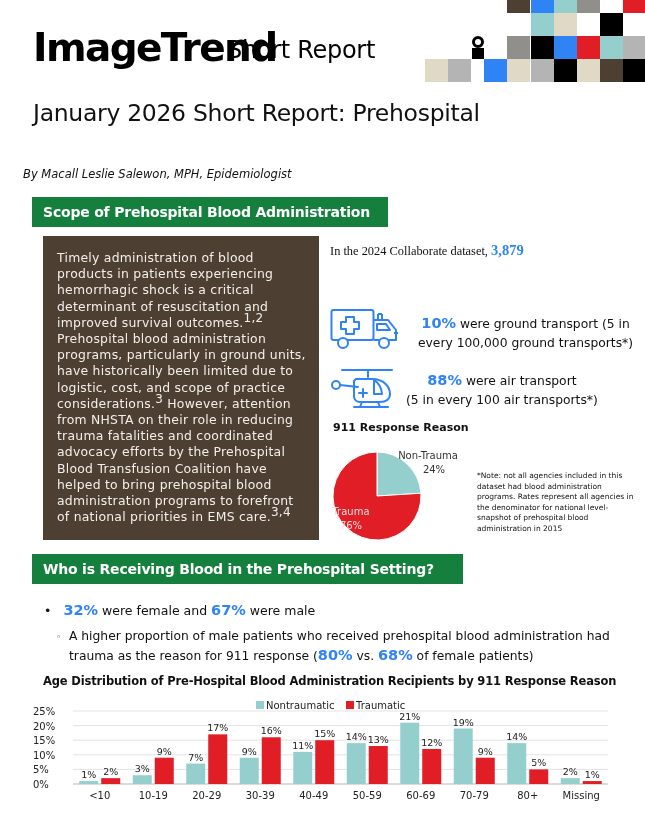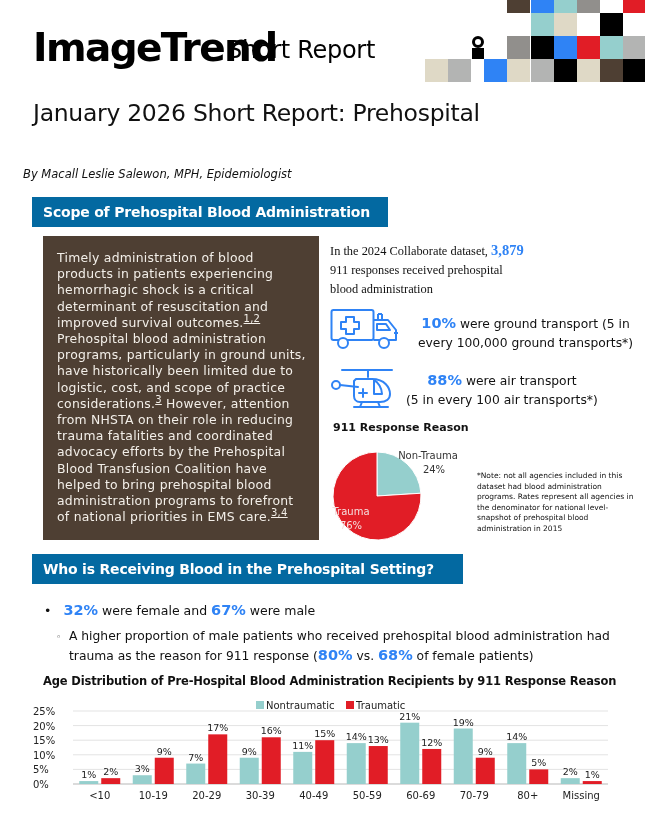--- a/index.html
+++ b/index.html
@@ -3,25 +3,25 @@
 <meta charset="utf-8">
 <style>
   html, body { margin: 0; padding: 0; background: #ffffff; }
   body { width: 645px; height: 839px; position: relative; overflow: hidden; font-family: "Liberation Sans", sans-serif; color: #111; }
   .abs { position: absolute; }
   .brand { left: 33px; top: 30px; font-family: "DejaVu Sans", sans-serif; font-weight: bold; font-size: 39px; letter-spacing: -1.6px; color: #000; line-height: 36px; }
   .brand-sub { left: 227px; top: 34px; font-family: "DejaVu Sans", sans-serif; font-size: 24px; color: #000; letter-spacing: -0.3px; line-height: 32px; }
   .mosaic { left: 0; top: 0; width: 645px; height: 90px; }
   .title { left: 33px; top: 98px; font-family: "DejaVu Sans", sans-serif; font-weight: 300; font-size: 23.5px; line-height: 31px; color: #111; letter-spacing: -0.3px; font-weight: normal; }
   .byline { left: 23px; top: 167px; font-family: "DejaVu Sans", sans-serif; font-style: italic; font-size: 11.5px; color: #111; }
-  .banner { background: #0369a1; color: #fff; font-family: "DejaVu Sans", sans-serif; font-weight: bold; font-size: 14px; padding: 0 11px; height: 30px; line-height: 30px; letter-spacing: -0.2px; }
+  .banner { background: #15803d; color: #fff; font-family: "DejaVu Sans", sans-serif; font-weight: bold; font-size: 14px; padding: 0 11px; height: 30px; line-height: 30px; letter-spacing: -0.2px; }
   .banner1 { left: 32px; top: 197px; width: 334px; }
   .banner2 { left: 32px; top: 554px; width: 409px; }
   .textbox { left: 43px; top: 236px; width: 276px; height: 304px; background: #4e3f33; box-sizing: border-box; padding: 14px 12px 0 14px; color: #f3efe9; font-family: "DejaVu Sans", sans-serif; font-size: 12.4px; line-height: 16.2px; letter-spacing: 0.25px; }
-  .textbox sup { font-size: 10px; line-height: 0; vertical-align: 5px; text-decoration: underline; }
+  .textbox sup { font-size: 12px; line-height: 0; vertical-align: 5px; }
   .stat-head { left: 330px; top: 241px; width: 300px; text-align: left; font-family: Liberation Serif, serif; font-size: 12.4px; line-height: 19px; color: #111; }
   .blue { color: #2f83f5; font-weight: bold; }
   .big { font-size: 14.5px; }
   .stat { left: 406px; font-family: "DejaVu Sans", sans-serif; font-size: 12.3px; line-height: 19px; color: #111; text-align: center; }
   .stat1 { top: 314px; }
   .stat2 { top: 371px; }
   .icon-amb { left: 330px; top: 308px; }
   .icon-heli { left: 330px; top: 366px; }
   .pie-title { left: 333px; top: 421px; font-family: "DejaVu Sans", sans-serif; font-weight: bold; font-size: 11px; }
   .pie { left: 330px; top: 448px; }
@@ -80,21 +80,20 @@
 
 <div class="abs banner banner1">Scope of Prehospital Blood Administration</div>
 
 <div class="abs textbox">
   <span>Timely administration of blood products in patients experiencing hemorrhagic shock is a critical determinant of resuscitation and improved survival outcomes.</span><sup>1,2</sup><span> Prehospital blood administration programs, particularly in ground units, have historically been limited due to logistic, cost, and scope of practice considerations.</span><sup>3</sup><span> However, attention from NHSTA on their role in reducing trauma fatalities and coordinated advocacy efforts by the Prehospital Blood Transfusion Coalition have helped to bring prehospital blood administration programs to forefront of national priorities in EMS care.</span><sup>3,4</sup>
 </div>
 
 <div class="abs stat-head">
   <span>In the 2024 Collaborate dataset,</span>
   <span class="blue big">3,879</span><br>
-  <span style="display:inline-block;width:200px;">911 responses received prehospital blood administration</span>
 </div>
 
 <div class="abs icon-amb">
   <svg width="72" height="42" viewBox="0 0 72 42">
     <g fill="none" stroke="#2f83f5" stroke-width="2" stroke-linejoin="round">
       <rect x="1.5" y="2" width="42" height="30" rx="2"></rect>
       <path d="M43.5 12 H58 L66 22 V32 H43.5"></path>
       <path d="M48 6 V12 M52 6 V12 M48 6 H52"></path>
       <path d="M47 16 H56 L60 22 H47 Z"></path>
       <path d="M16 9 H24 V14 H29 V21 H24 V26 H16 V21 H11 V14 H16 Z"></path>

